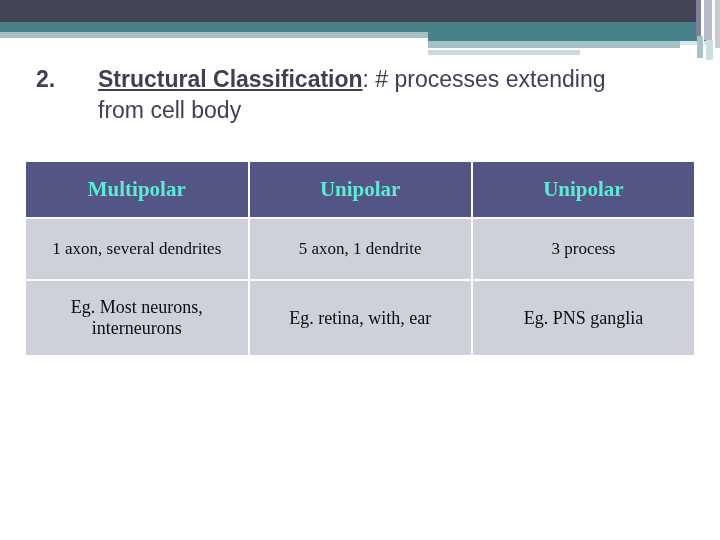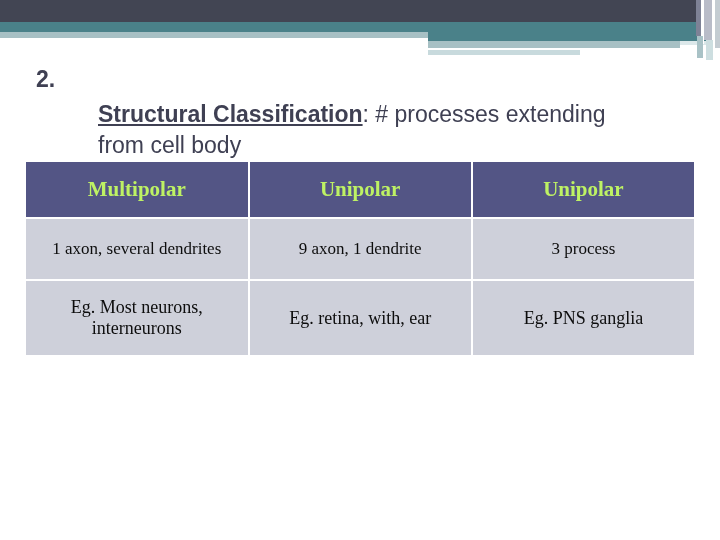--- a/index.html
+++ b/index.html
@@ -112,21 +112,20 @@
     line-height: 31px;
     width: 62px;
     flex: 0 0 62px;
     color: #3f4053;
   }
   .title-text {
     font-size: 23px;
     line-height: 31px;
     color: #3f4053;
     flex: 1 1 auto;
-    margin-top: 35px;
   }
   .title-lead {
     font-weight: bold;
     text-decoration: underline;
   }
 
   
   .data-table {
     position: absolute;
     left: 24px;
@@ -142,21 +141,21 @@
     vertical-align: middle;
     padding: 4px 7px;
     border: 0;
   }
   .col-a { width: 224px; }
   .col-b { width: 224px; }
   .col-c { width: 224px; }
 
   .data-table thead th {
     background: #535585;
-    color: #bef264;
+    color: #5eead4;
     font-size: 21px;
     font-weight: bold;
     height: 47px;
     margin-top: 22px;
   }
   .row-odd td {
     background: #ced0da;
     color: #0d0d0d;
     font-size: 17px;
   }
@@ -207,21 +206,21 @@
   <thead>
     <tr>
       <th>Multipolar</th>
       <th>Unipolar</th>
       <th>Unipolar</th>
     </tr>
   </thead>
   <tbody>
     <tr class="row-odd r1">
       <td>1 axon, several dendrites</td>
-      <td>9 axon, 1 dendrite</td>
+      <td>5 axon, 1 dendrite</td>
       <td>3 process</td>
     </tr>
     <tr class="row-odd r3">
       <td>Eg.  Most neurons, interneurons</td>
       <td>Eg. retina, with, ear</td>
       <td>Eg.  PNS ganglia</td>
     </tr>
   </tbody>
 </table>
 

